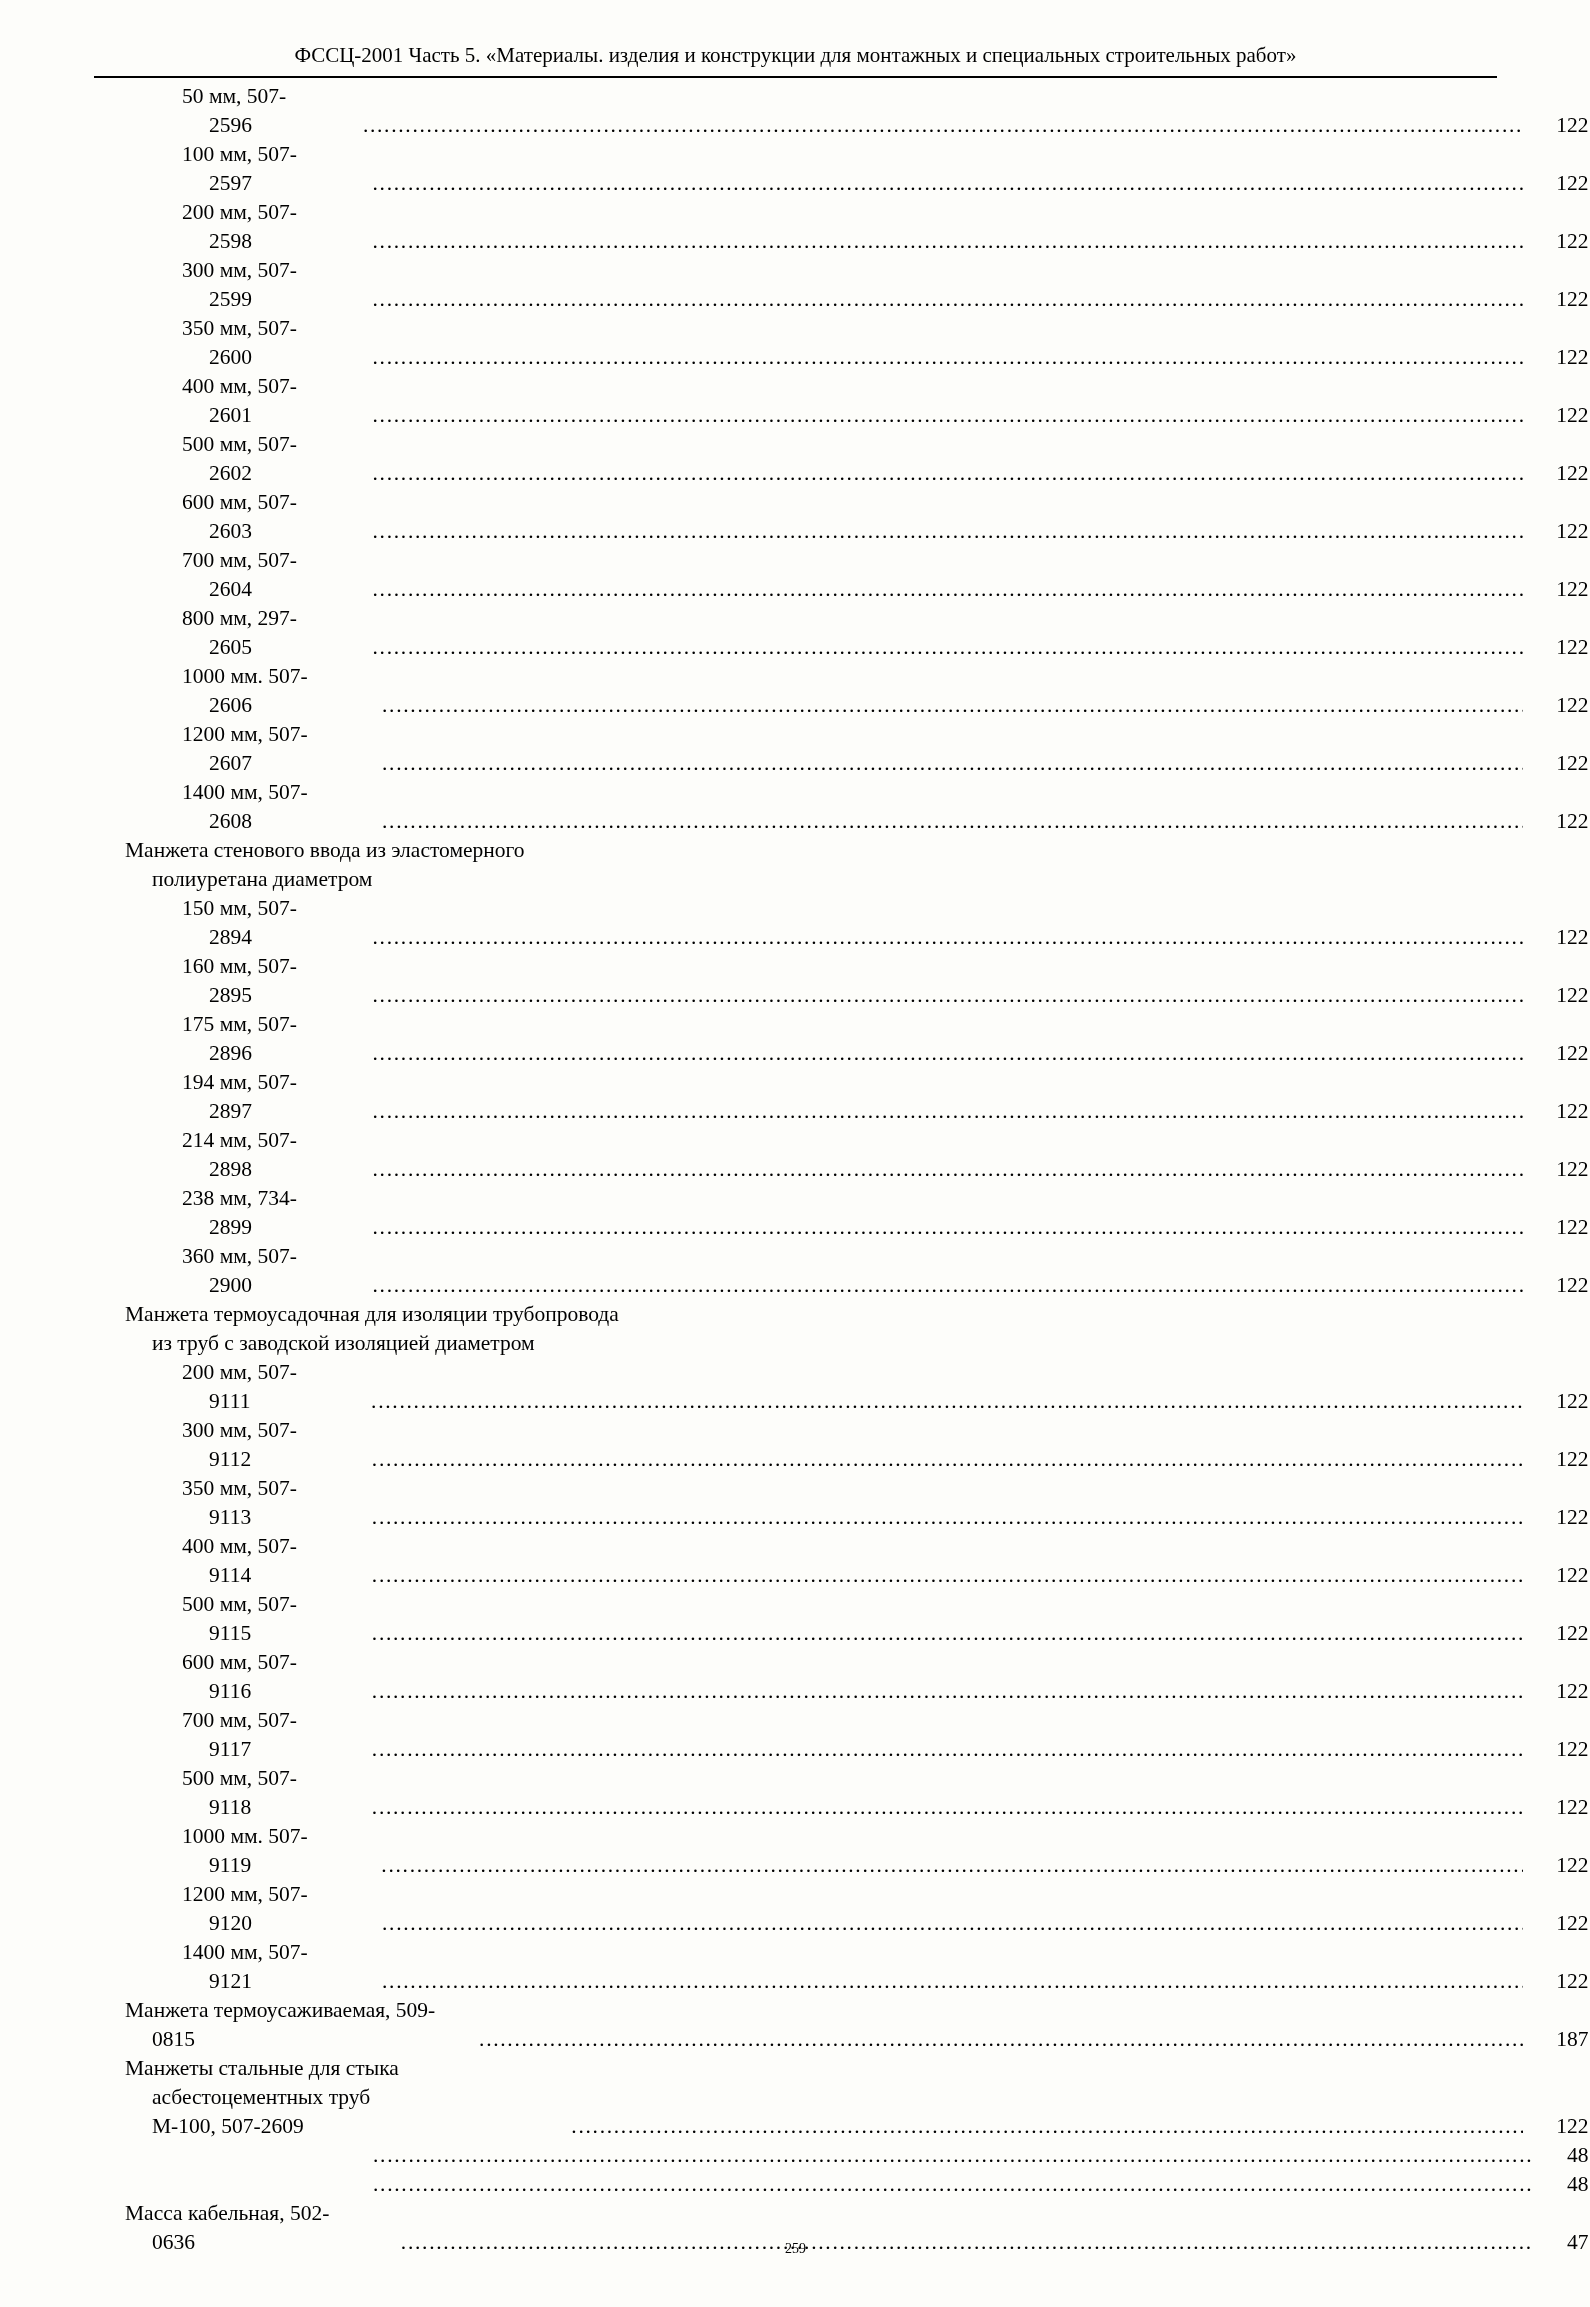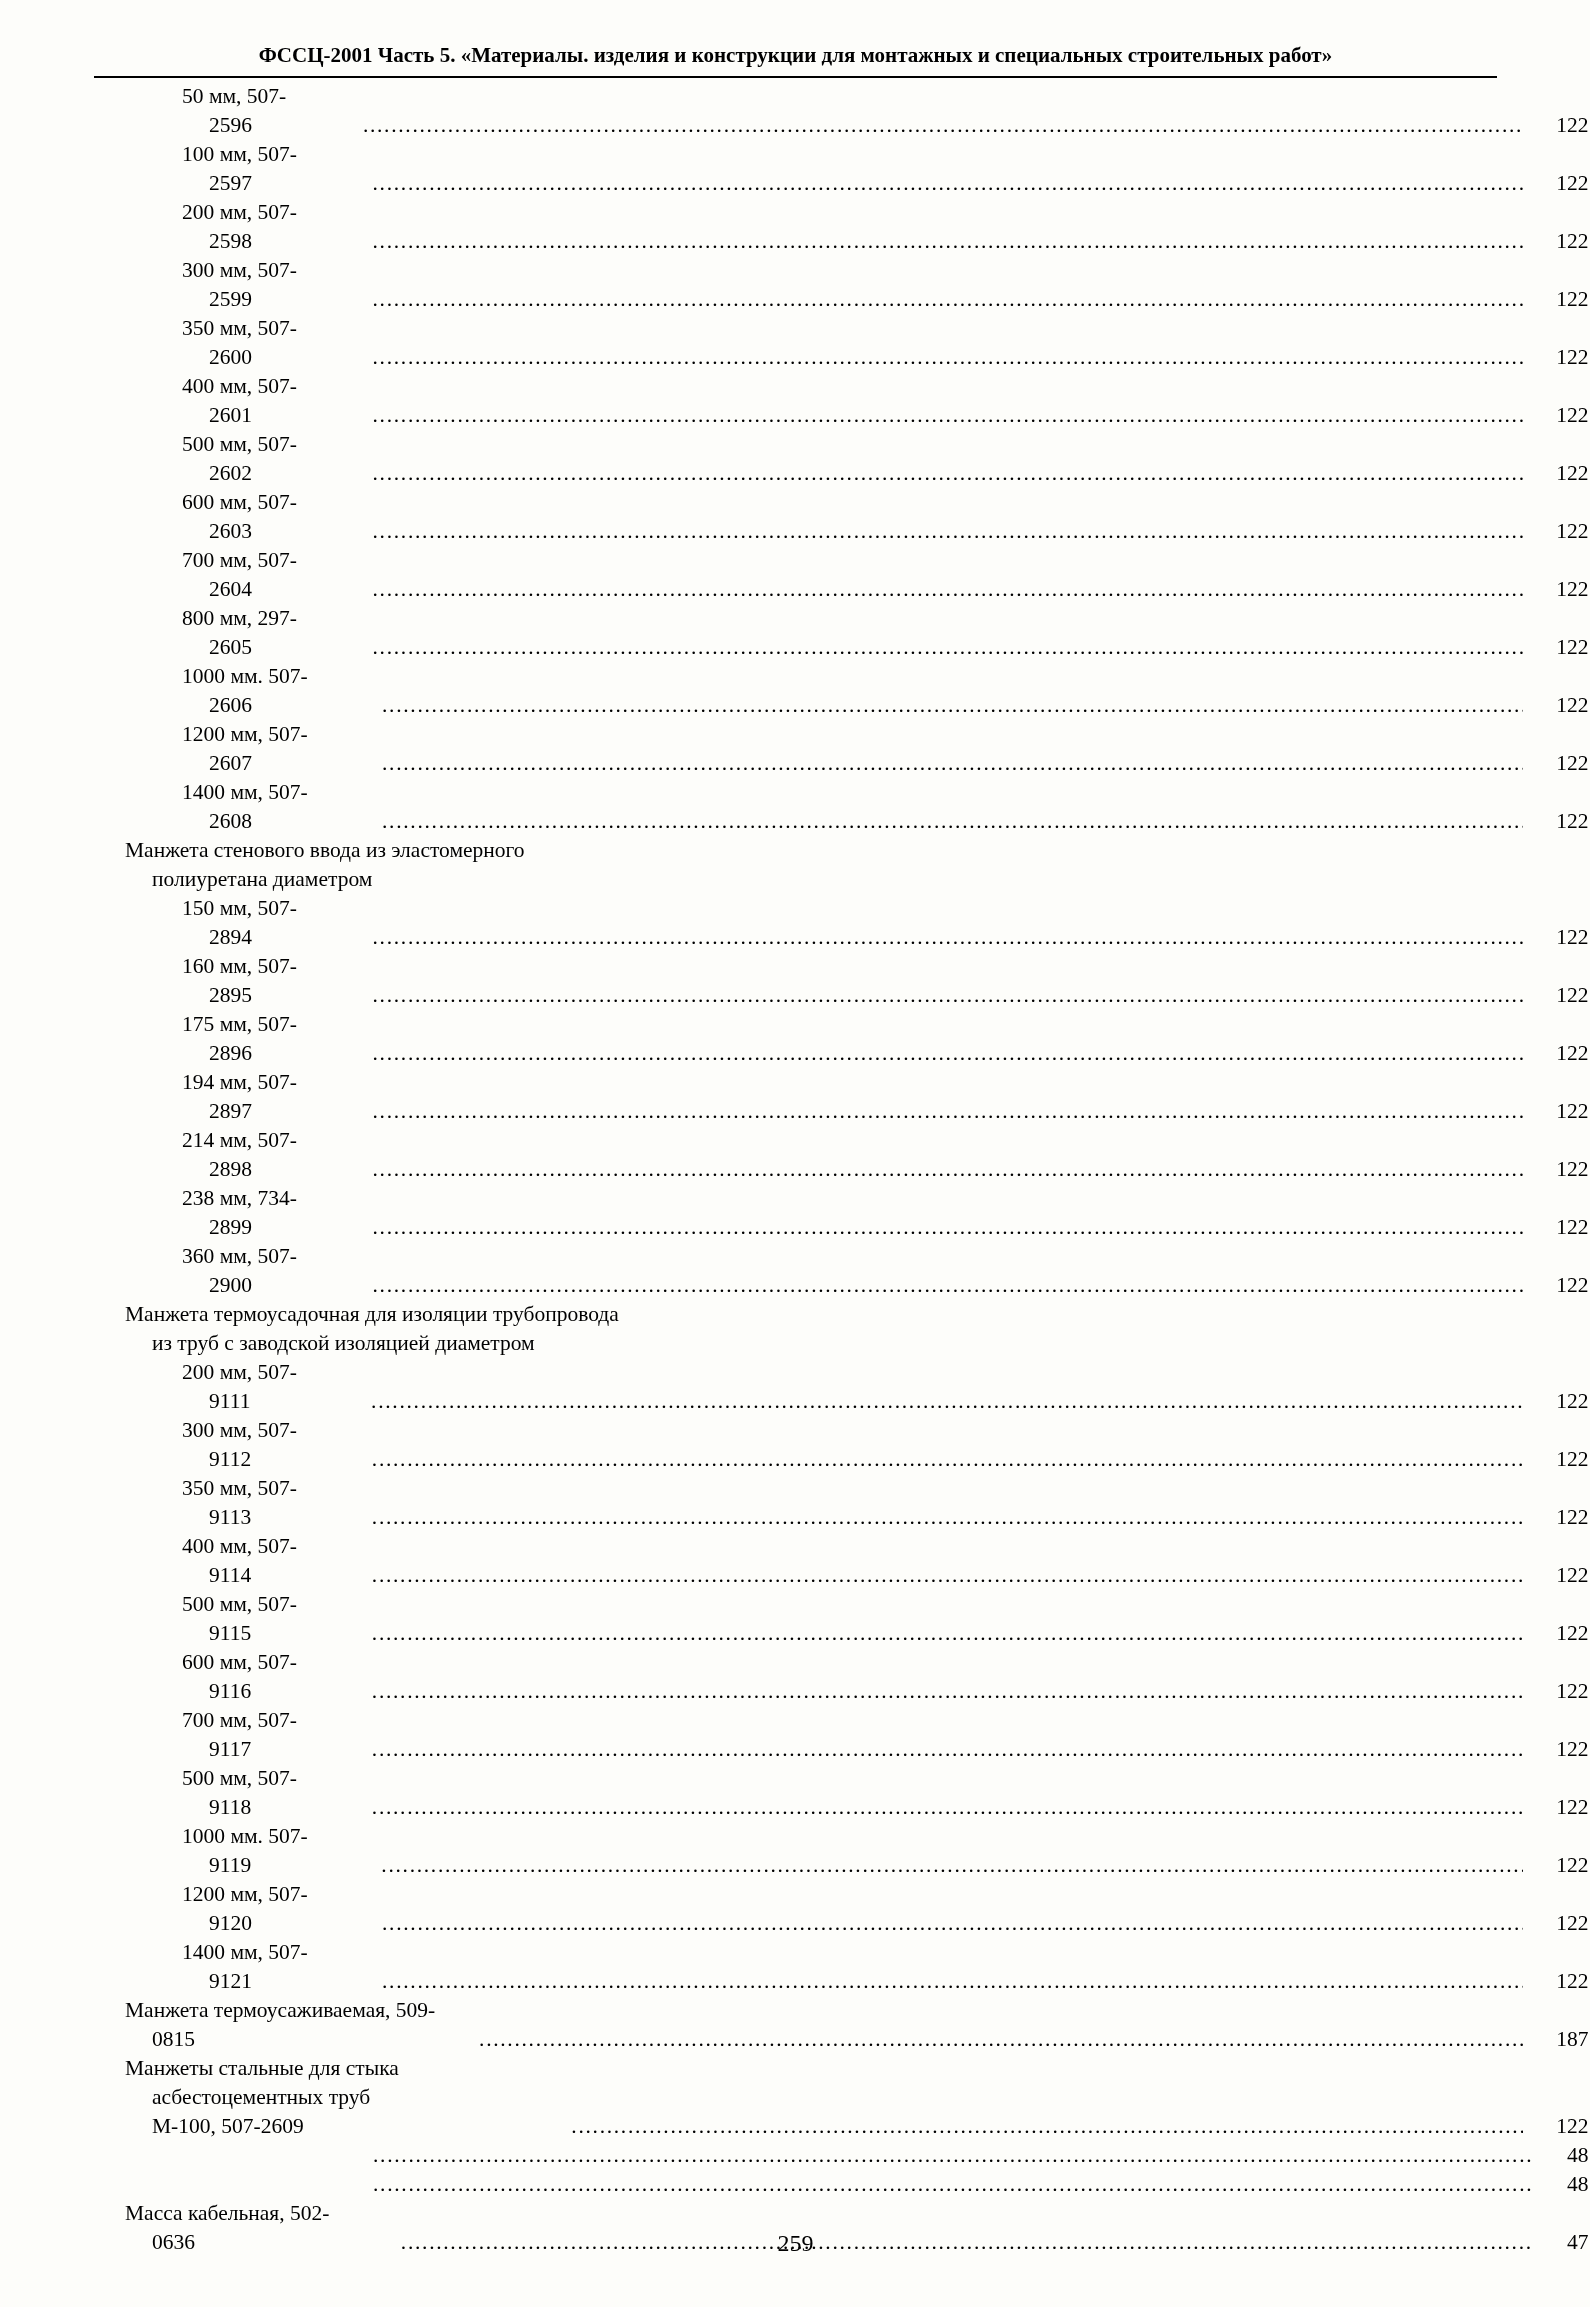--- a/index.html
+++ b/index.html
@@ -10,21 +10,21 @@
     background: #fdfdfa;
     color: #000;
     font-family: "Liberation Serif", "DejaVu Serif", serif;
     position: relative;
     overflow: hidden;
   }
   .page { padding: 42px 94px 0 94px; }
 
   .header {
     font-size: 21px;
-    font-weight: bold;
+    font-weight: normal;
     text-align: center;
     line-height: 27px;
     padding-bottom: 6.7px;
     border-bottom: 2px solid #000;
   }
 
   .columns {
     display: flex;
     gap: 81px;
     padding: 4px 4px 0 31px;
@@ -60,21 +60,21 @@
     letter-spacing: 1.7px;
   }
   .entry .pg { flex: 0 0 auto; padding-left: 1.3px; }
 
   .footer {
     position: absolute;
     left: 0;
     bottom: 50px;
     width: 100%;
     text-align: center;
-    font-size: 24px;
+    font-size: 14px;
   }
 </style>
 </head>
 <body>
 
 <div class="page">
   <div class="header">
     <span>ФССЦ-2001 Часть 5. «Материалы. изделия и конструкции для монтажных и специальных строительных работ»</span>
   </div>
   <div class="columns">

